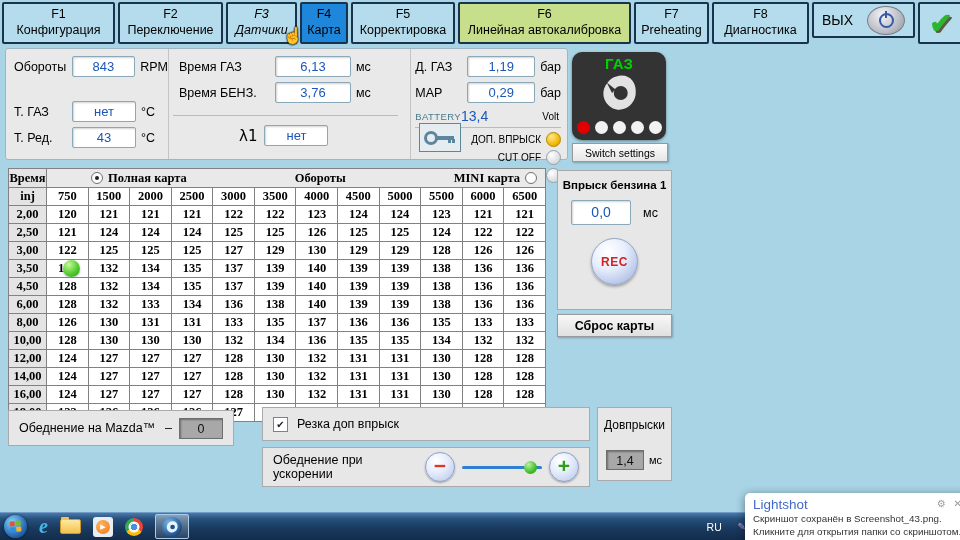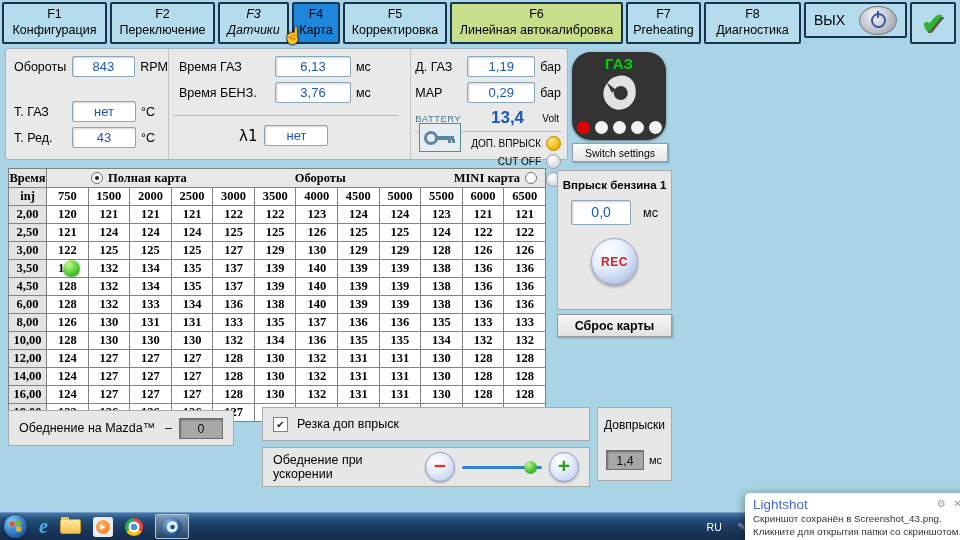--- a/index.html
+++ b/index.html
@@ -34,33 +34,33 @@
   .srow{display:flex;align-items:center;margin-bottom:5px;}
   .slabel{font-size:12.5px;}
   .sfield{background:#fff;border:1px solid #8aa8b8;box-shadow:inset 1px 1px 2px rgba(0,0,0,.18);border-radius:2px;
         height:19px;line-height:19px;text-align:center;color:#1b57b8;font-size:13px;}
   .sunit{font-size:12.5px;margin-left:5px;}
   .mdiv{position:absolute;left:4px;right:12px;top:66px;border-top:1px solid #bbb;}
   .lambdarow{position:absolute;left:70px;top:76px;display:flex;align-items:center;gap:7px;}
   .lambdalabel{font-size:15px;font-family:"DejaVu Sans",sans-serif;}
   .batrow{display:flex;align-items:center;margin-top:1px;padding-right:2px;}
   .batlabel{font-size:9.5px;color:#4a7a8a;letter-spacing:.4px;}
-  .batval{color:#1b57b8;font-weight:bold;font-size:17px;margin-left:30px;}
+  .batval{color:#1b57b8;font-weight:normal;font-size:14px;}
   .batunit{font-size:10px;margin-left:auto;}
   .rdiv{border-top:1px solid #bbb;margin:3px 0 4px 0;}
   .ledrow{display:flex;justify-content:flex-end;align-items:center;gap:5px;margin-bottom:3px;}
   .ledlabel{font-size:10px;}
   .led{width:13px;height:13px;border-radius:50%;border:1px solid #98a0a8;
         background:radial-gradient(circle at 35% 30%,#ffffff,#d5d8dc 75%);}
   .led.on{background:radial-gradient(circle at 35% 30%,#ffe98a,#f2b500 65%,#cf8f00);border-color:#b08800;}
   .keybox{position:absolute;left:8px;bottom:7px;width:40px;height:27px;border:1px solid #5a8a96;background:#e6edf0;
         display:flex;align-items:center;justify-content:center;}
 
   
-  .gasbox{position:absolute;left:572px;top:52px;width:94px;height:88px;background:#333;border-radius:19px;
+  .gasbox{position:absolute;left:572px;top:52px;width:94px;height:88px;background:#333;border-radius:10px;
         box-shadow:0 1px 3px rgba(0,0,0,.4);}
   .gastitle{text-align:center;font-weight:bold;font-size:15px;margin-top:3px;}
   .gasdrop{position:absolute;left:26px;top:20px;}
   .dots{position:absolute;left:0;right:0;bottom:6px;display:flex;justify-content:center;gap:5px;}
   .dot{width:13px;height:13px;border-radius:50%;background:#f2f2f2;}
   .dot.red{background:#e00000;}
   .switchbtn{position:absolute;left:572px;top:143px;width:94px;height:17px;background:linear-gradient(#fdfdfd,#e6e6e6);
         border:1px solid #999;font-size:10.5px;display:flex;align-items:center;justify-content:center;
         box-shadow:1px 1px 2px rgba(0,0,0,.25);}
 
@@ -157,21 +157,21 @@
   .badge{position:absolute;right:-3px;bottom:-2px;font-size:7px;font-weight:bold;}
   .clock{position:absolute;right:4px;top:0;height:100%;display:flex;flex-direction:column;justify-content:center;
         color:#fff;font-size:9.5px;text-align:right;line-height:1.3;}
 </style>
 </head>
 <body>
 
 <div class="app">
 
   <div class="toolbar">
-    <div id="fbtns" style="display:contents"><div class="fbtn" style="width: 105px;">
+    <div id="fbtns" style="display:contents"><div class="fbtn" style="width: 113px;">
           <div class="fkey">F1</div>
           <div class="flbl">Конфигурация</div>
         </div><div class="fbtn" style="width: 105px;">
           <div class="fkey">F2</div>
           <div class="flbl">Переключение</div>
         </div><div class="fbtn" style="width: 71px; font-style: italic;">
           <div class="fkey">F3</div>
           <div class="flbl">Датчики</div>
         </div><div class="fbtn active" style="width: 48px;">
           <div class="fkey">F4</div>

